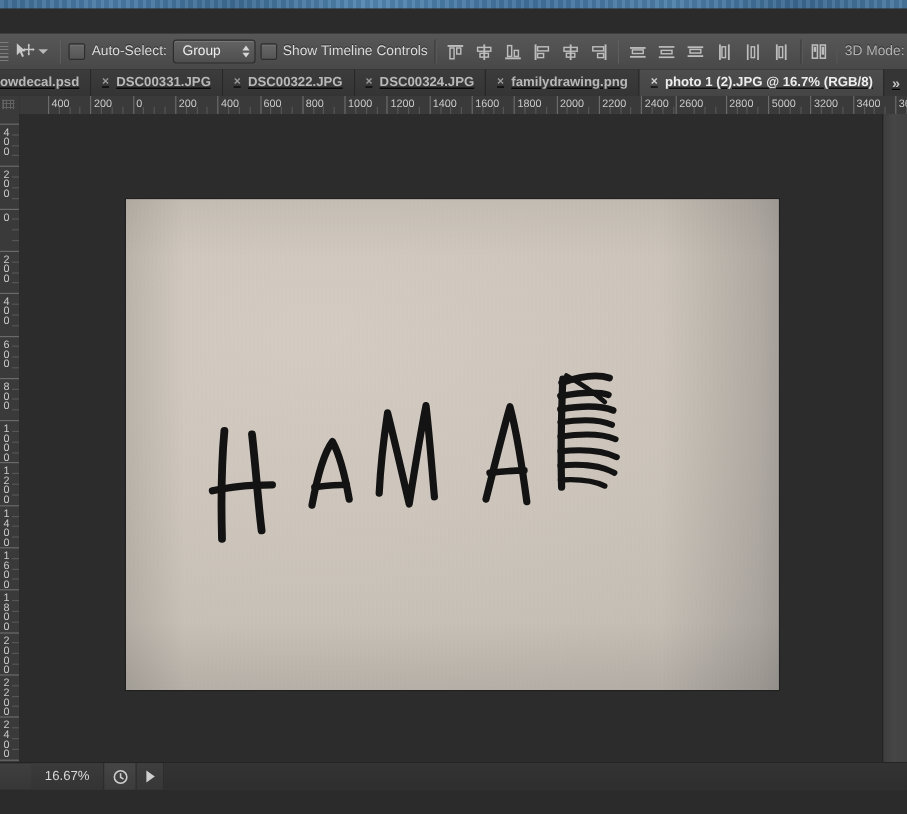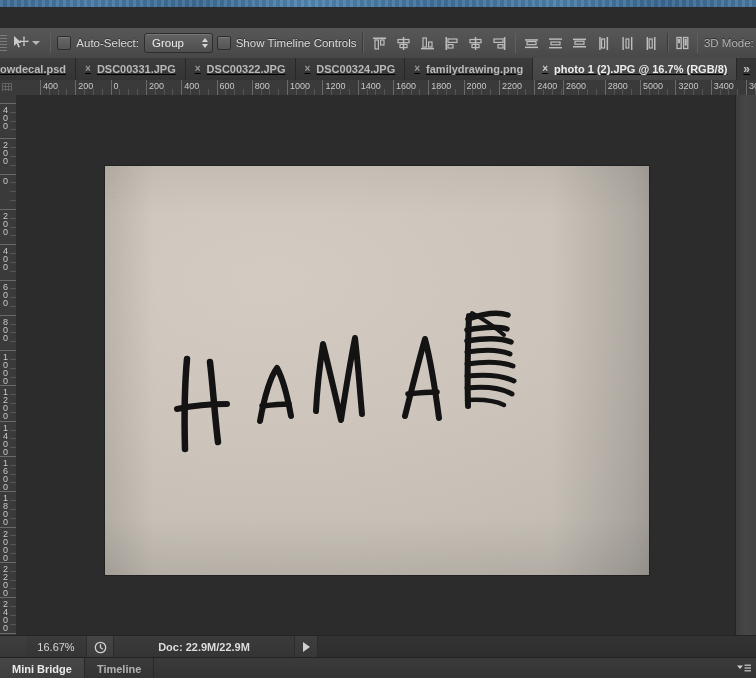--- a/index.html
+++ b/index.html
@@ -624,35 +624,21 @@
   <div class="panel-edge"></div>
 
   <div class="statusbar">
     <div class="sb-zoom">16.67%</div>
     <div class="sb-clock">
       <svg width="13" height="13" viewBox="0 0 13 13">
         <circle cx="6.5" cy="6.5" r="5.2" fill="none" stroke="#cfcfcf" stroke-width="1.3"></circle>
         <path d="M6.5 3.3 L6.5 6.7 L8.9 8.2" fill="none" stroke="#cfcfcf" stroke-width="1.3"></path>
       </svg>
     </div>
-    <div class="sb-doc">Doc: 22.9M/22.9M</div>
     <div class="sb-arrow">
         <i></i>
       </div>
     <div class="sb-fill"></div>
     <div class="sb-right"></div>
   </div>
 
-  <div class="bottombar">
-    <div class="btab active">Mini Bridge</div>
-    <div class="btab">Timeline</div>
-    <div class="btab-fill"></div>
-    <div class="panel-menu">
-      <svg width="16" height="11" viewBox="0 0 16 11">
-        <path d="M1 2.5 L7 2.5 L4 6 Z" fill="#cfcfcf"></path>
-        <rect x="8.5" y="1.6" width="6.5" height="1.2" fill="#cfcfcf"></rect>
-        <rect x="8.5" y="4.4" width="6.5" height="1.2" fill="#cfcfcf"></rect>
-        <rect x="8.5" y="7.2" width="6.5" height="1.2" fill="#cfcfcf"></rect>
-      </svg>
-    </div>
-  </div>
 
 </div>
 
 </body></html>

